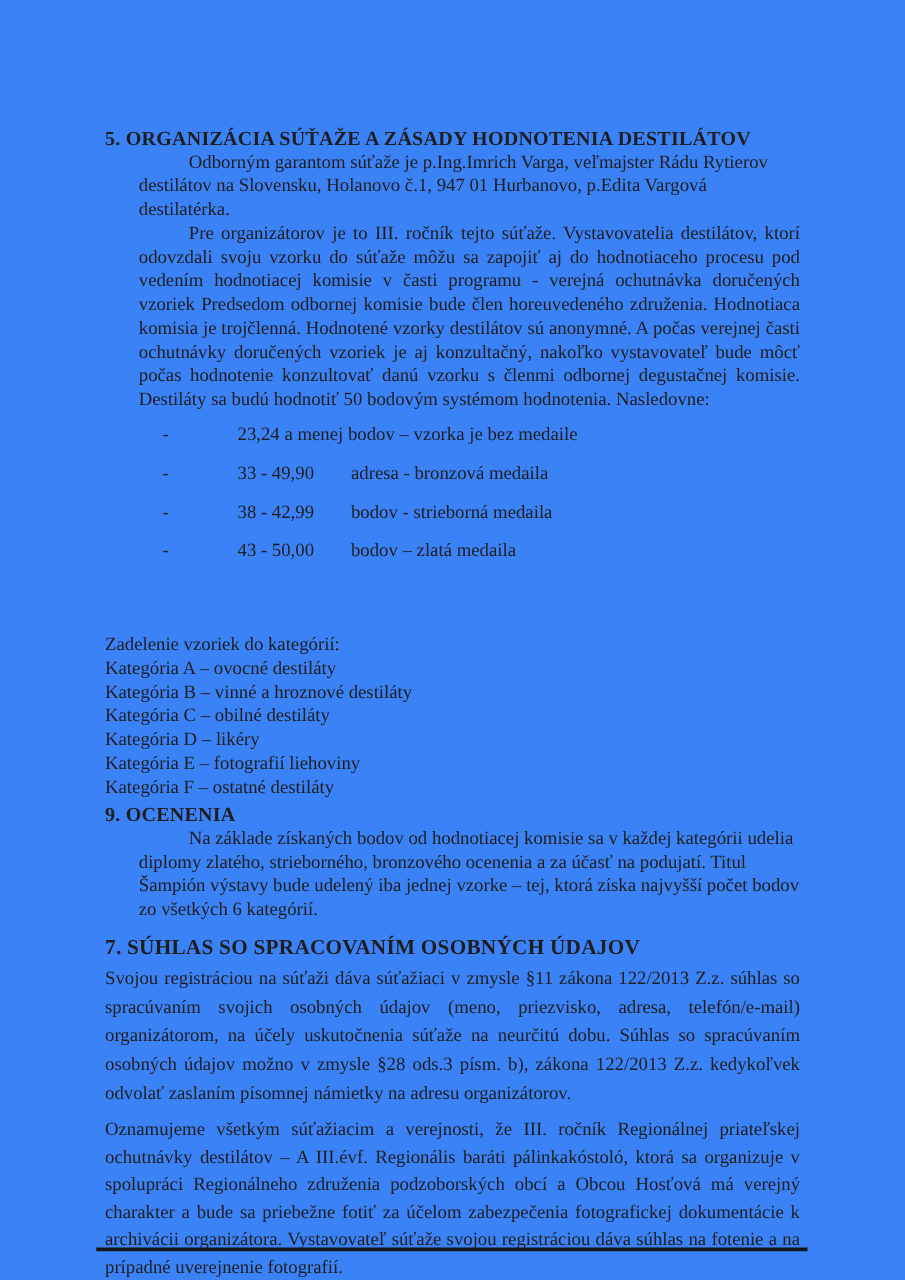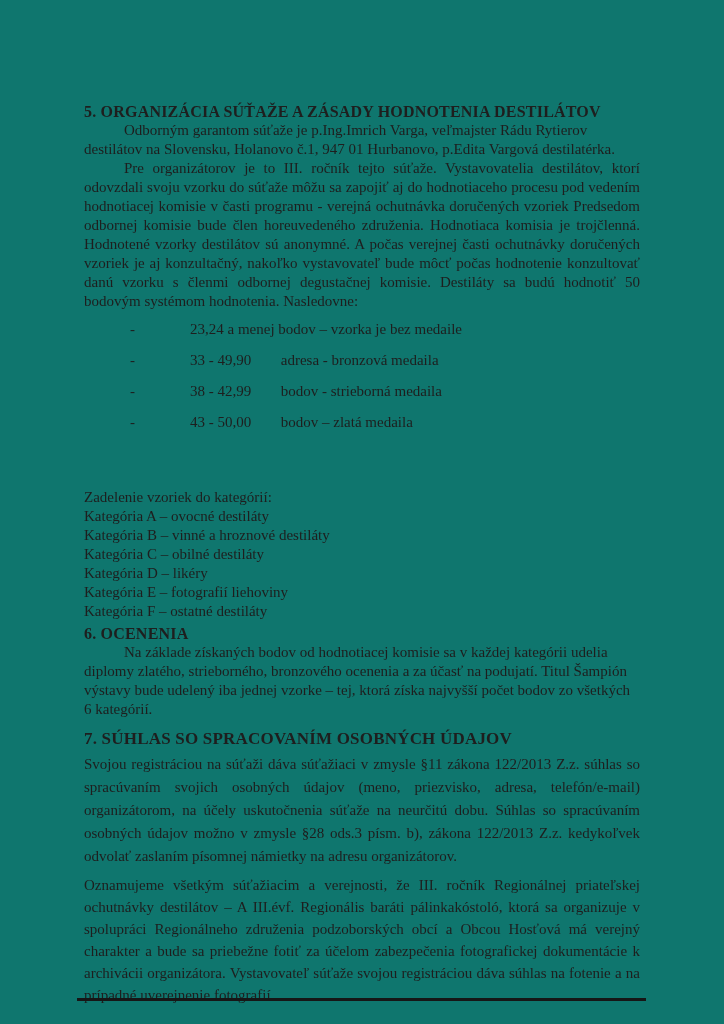--- a/index.html
+++ b/index.html
@@ -4,21 +4,21 @@
 <style>
   html, body { margin: 0; padding: 0; }
   body {
     background: #fdfdfc;
     font-family: "Liberation Serif", "DejaVu Serif", serif;
   }
   .page {
     position: relative;
     width: 724px;
     height: 1024px;
-    background: #0f766e;
+    background: #3b82f6;
     color: #1e1e1e;
     overflow: hidden;
   }
   .content {
     position: absolute;
     left: 84px;
     top: 0;
     width: 556px;
     padding-top: 102px;
   }
@@ -26,21 +26,21 @@
     font-weight: 700;
     font-size: 16px;
     line-height: 19px;
     letter-spacing: 0.2px;
   }
   .para {
     font-size: 15px;
     line-height: 19px;
     margin: 0;
   }
-  .indent { text-indent: 40px; }
+  .indent { text-indent: 40px; margin-left: 27px; }
   .just { text-align: justify; }
   .scoring { margin-top: 9px; }
   .srow {
     position: relative;
     font-size: 15px;
     line-height: 19px;
     padding-left: 106px;
     margin-bottom: 12px;
   }
   .srow .bullet {
@@ -121,21 +121,21 @@
         <div class="cat-line">Kategória A – ovocné destiláty</div>
         <div class="cat-line">Kategória B – vinné a hroznové destiláty</div>
         <div class="cat-line">Kategória C – obilné destiláty</div>
         <div class="cat-line">Kategória D – likéry</div>
         <div class="cat-line">Kategória E – fotografií liehoviny</div>
         <div class="cat-line">Kategória F – ostatné destiláty</div>
       </div>
     </div>
 
     <div>
-      <div class="h-main h-six">6. OCENENIA</div>
+      <div class="h-main h-six">9. OCENENIA</div>
       <p class="para indent">Na základe získaných bodov od hodnotiacej komisie sa v každej kategórii udelia diplomy zlatého, strieborného, bronzového ocenenia a za účasť na podujatí. Titul Šampión výstavy bude udelený iba jednej vzorke – tej, ktorá získa najvyšší počet bodov zo všetkých 6 kategórií.</p>
     </div>
 
     <div>
       <div class="h-seven">7. SÚHLAS SO SPRACOVANÍM OSOBNÝCH ÚDAJOV</div>
       <p class="para p7a just">Svojou registráciou na súťaži dáva súťažiaci v zmysle §11 zákona 122/2013 Z.z. súhlas so spracúvaním svojich osobných údajov (meno, priezvisko, adresa, telefón/e-mail) organizátorom, na účely uskutočnenia súťaže na neurčitú dobu. Súhlas so spracúvaním osobných údajov možno v zmysle §28 ods.3 písm. b), zákona 122/2013 Z.z. kedykoľvek odvolať zaslaním písomnej námietky na adresu organizátorov.</p>
       <p class="para p7b just">Oznamujeme všetkým súťažiacim a verejnosti, že III. ročník Regionálnej priateľskej ochutnávky destilátov – A III.évf. Regionális baráti pálinkakóstoló, ktorá sa organizuje v spolupráci Regionálneho združenia podzoborských obcí a Obcou Hosťová má verejný charakter a bude sa priebežne fotiť za účelom zabezpečenia fotografickej dokumentácie k archivácii organizátora. Vystavovateľ súťaže svojou registráciou dáva súhlas na fotenie a na prípadné uverejnenie fotografií.</p>
     </div>
 
   </div>

